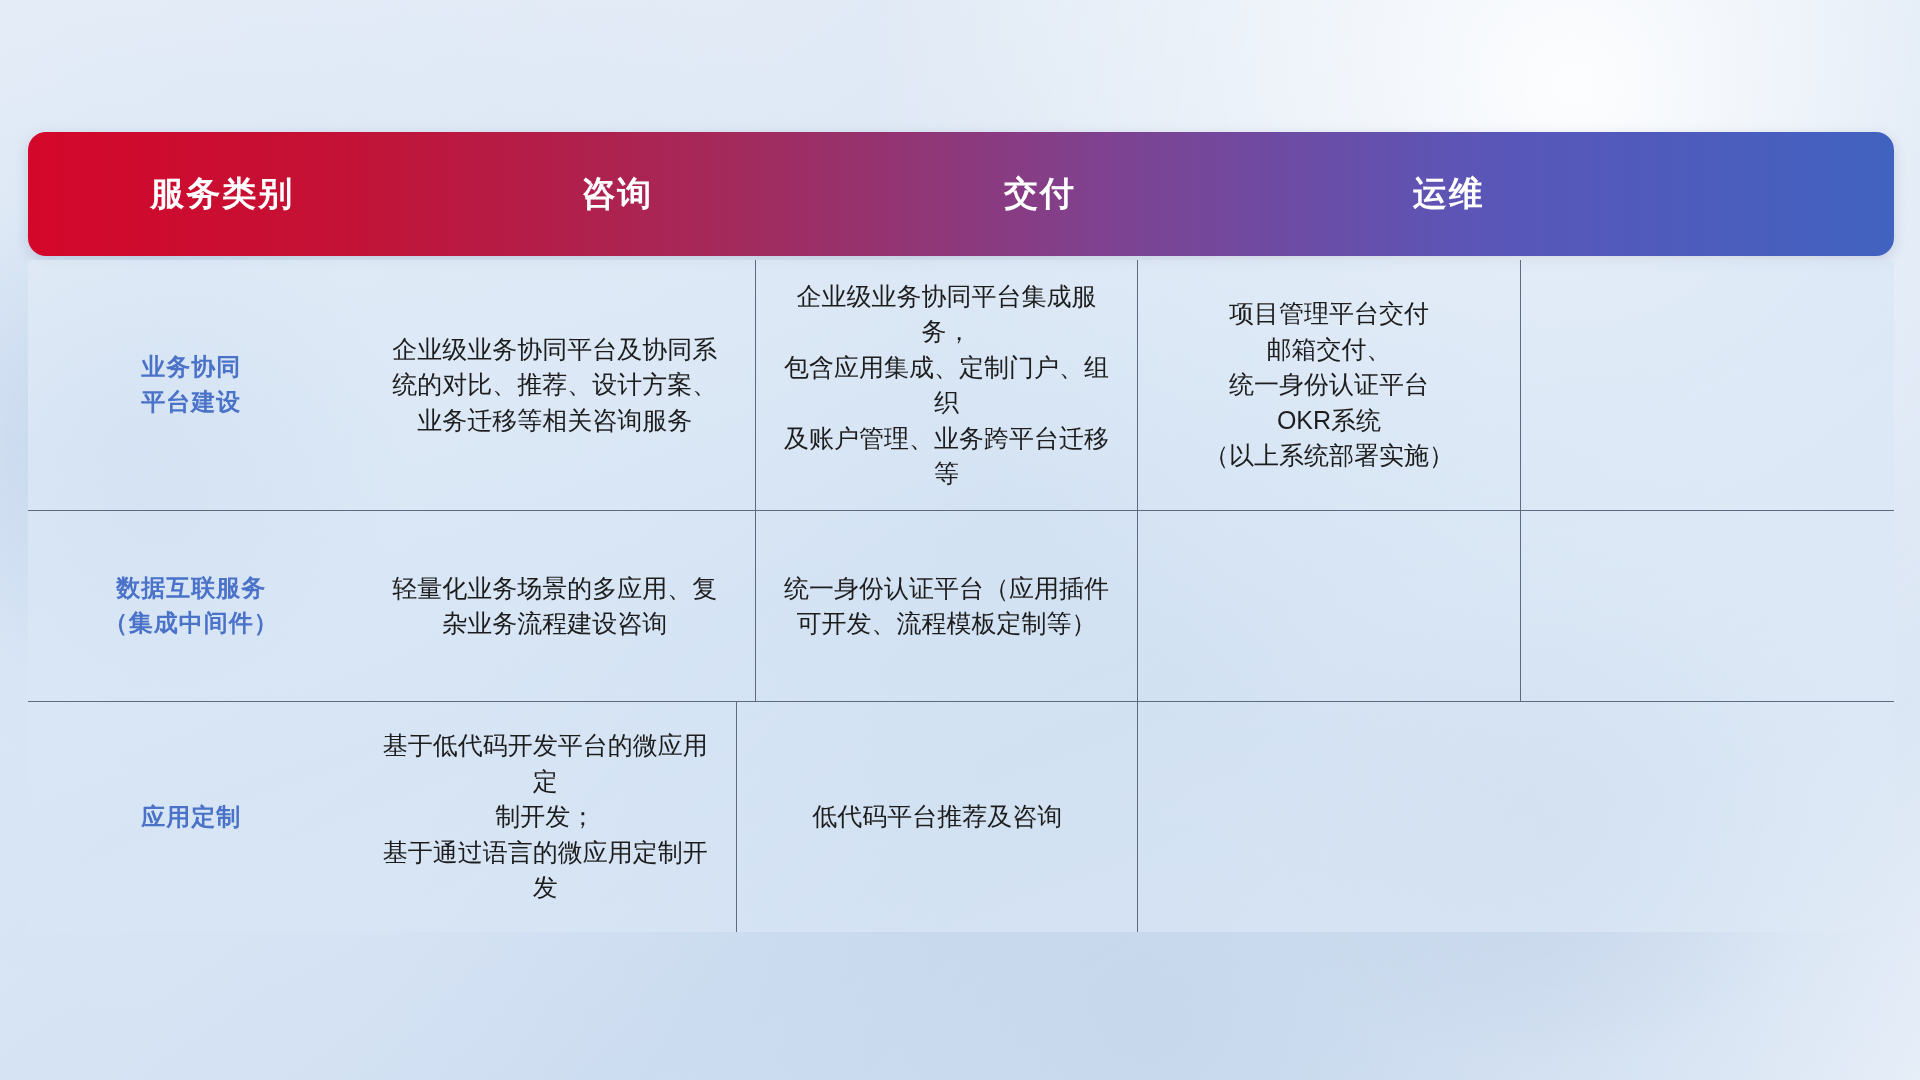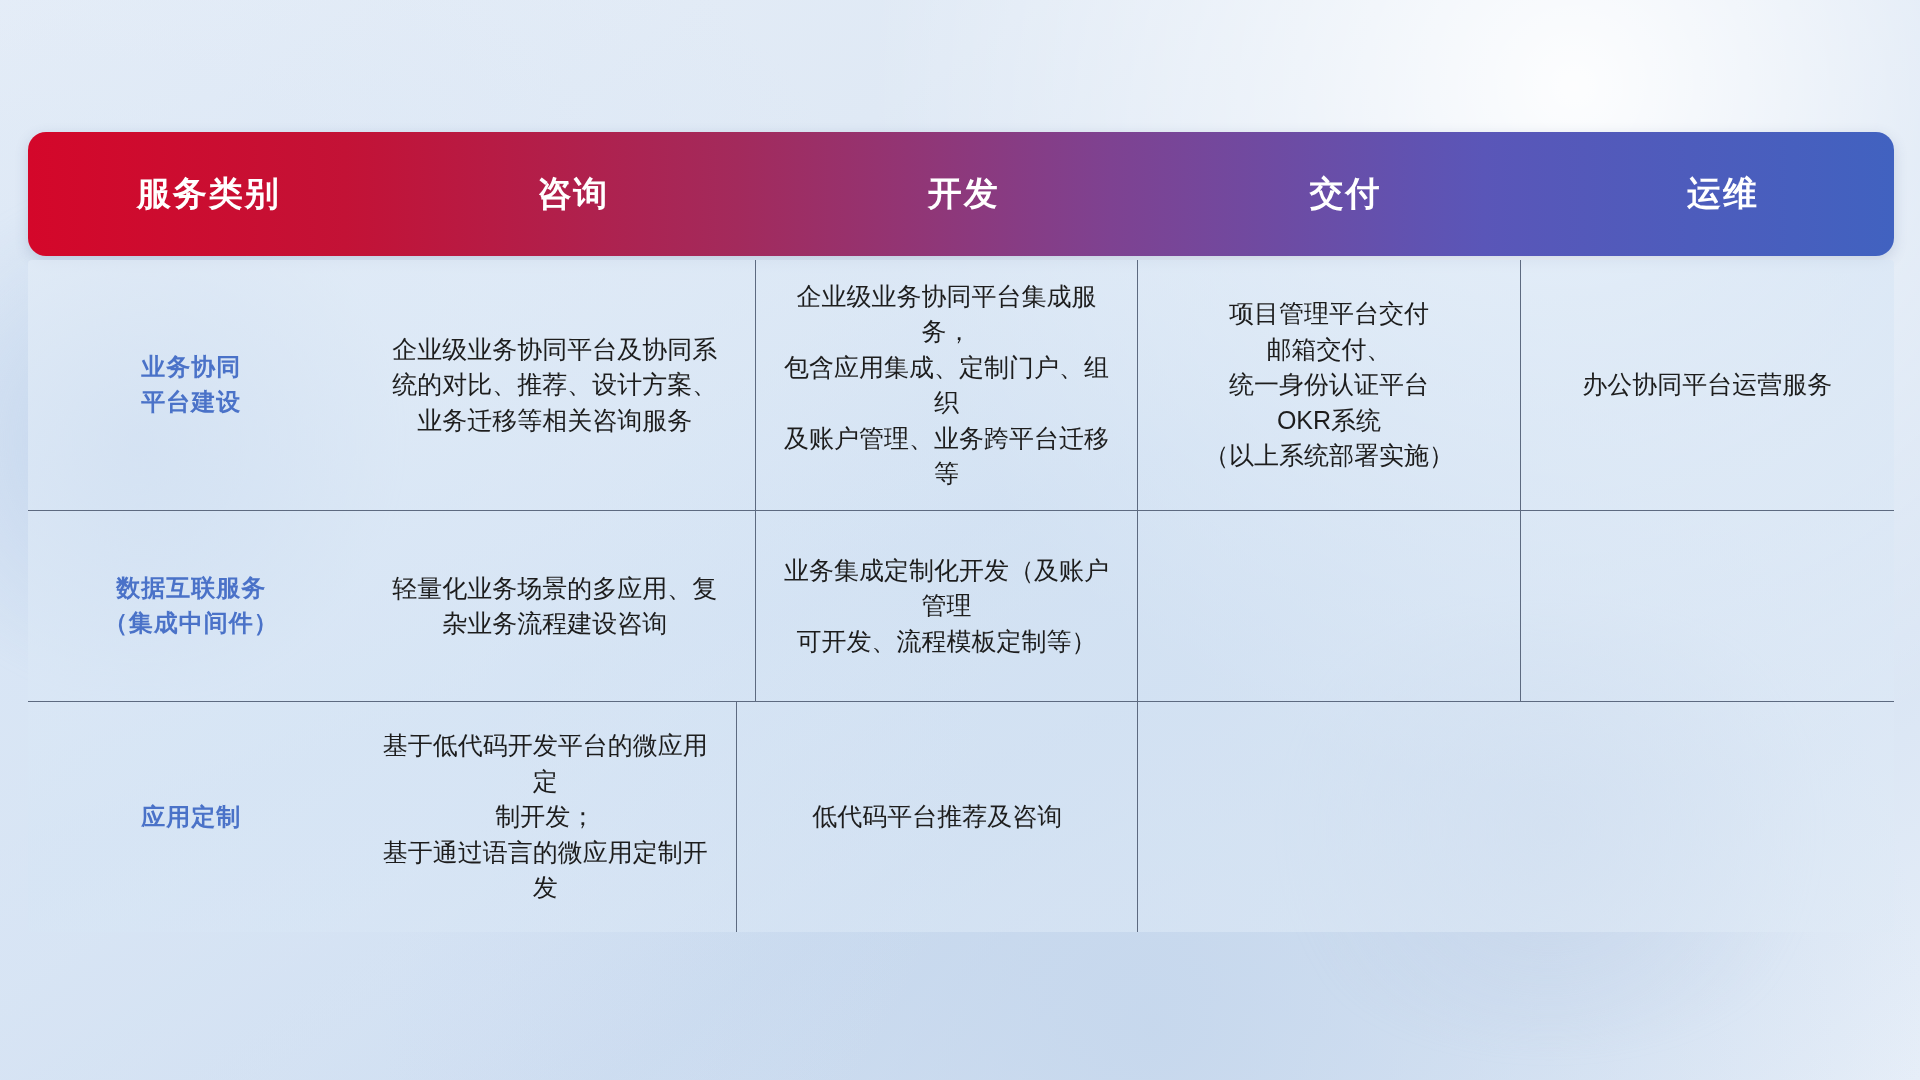--- a/index.html
+++ b/index.html
@@ -110,50 +110,48 @@
 <body>
 
 <div class="bg-glow-1"></div>
 <div class="bg-glow-2"></div>
 
 <div class="table-wrap">
 
   <div class="header-bar">
     <div class="header-cell col-0">服务类别</div>
     <div class="header-cell col-1">咨询</div>
-    <div class="header-cell col-2">开发</div>
     <div class="header-cell col-3">交付</div>
     <div class="header-cell col-4">运维</div>
   </div>
 
   <div class="body-grid">
 
     <div class="row row-1">
       <div class="cell cat col-0">业务协同
 平台建设</div>
       <div class="cell col-1">企业级业务协同平台及协同系
 统的对比、推荐、设计方案、
 业务迁移等相关咨询服务</div>
       <div class="cell col-2">企业级业务协同平台集成服务，
 包含应用集成、定制门户、组织
 及账户管理、业务跨平台迁移等</div>
       <div class="cell col-3">项目管理平台交付
 邮箱交付、
 统一身份认证平台
 OKR系统
 （以上系统部署实施）</div>
-      <div class="cell last col-4">办公协同平台运营服务</div>
     </div>
 
     <div class="row row-2">
       <div class="cell cat col-0">数据互联服务
 （集成中间件）</div>
       <div class="cell col-1">轻量化业务场景的多应用、复
 杂业务流程建设咨询</div>
-      <div class="cell col-2">业务集成定制化开发（及账户管理
+      <div class="cell col-2">统一身份认证平台（应用插件
 可开发、流程模板定制等）</div>
       <div class="cell col-3 empty"></div>
       <div class="cell last col-4 empty"></div>
     </div>
 
     <div class="row row-3">
       <div class="cell cat col-0">应用定制</div>
       <div class="cell col-2">基于低代码开发平台的微应用定
 制开发；
 基于通过语言的微应用定制开发</div>

